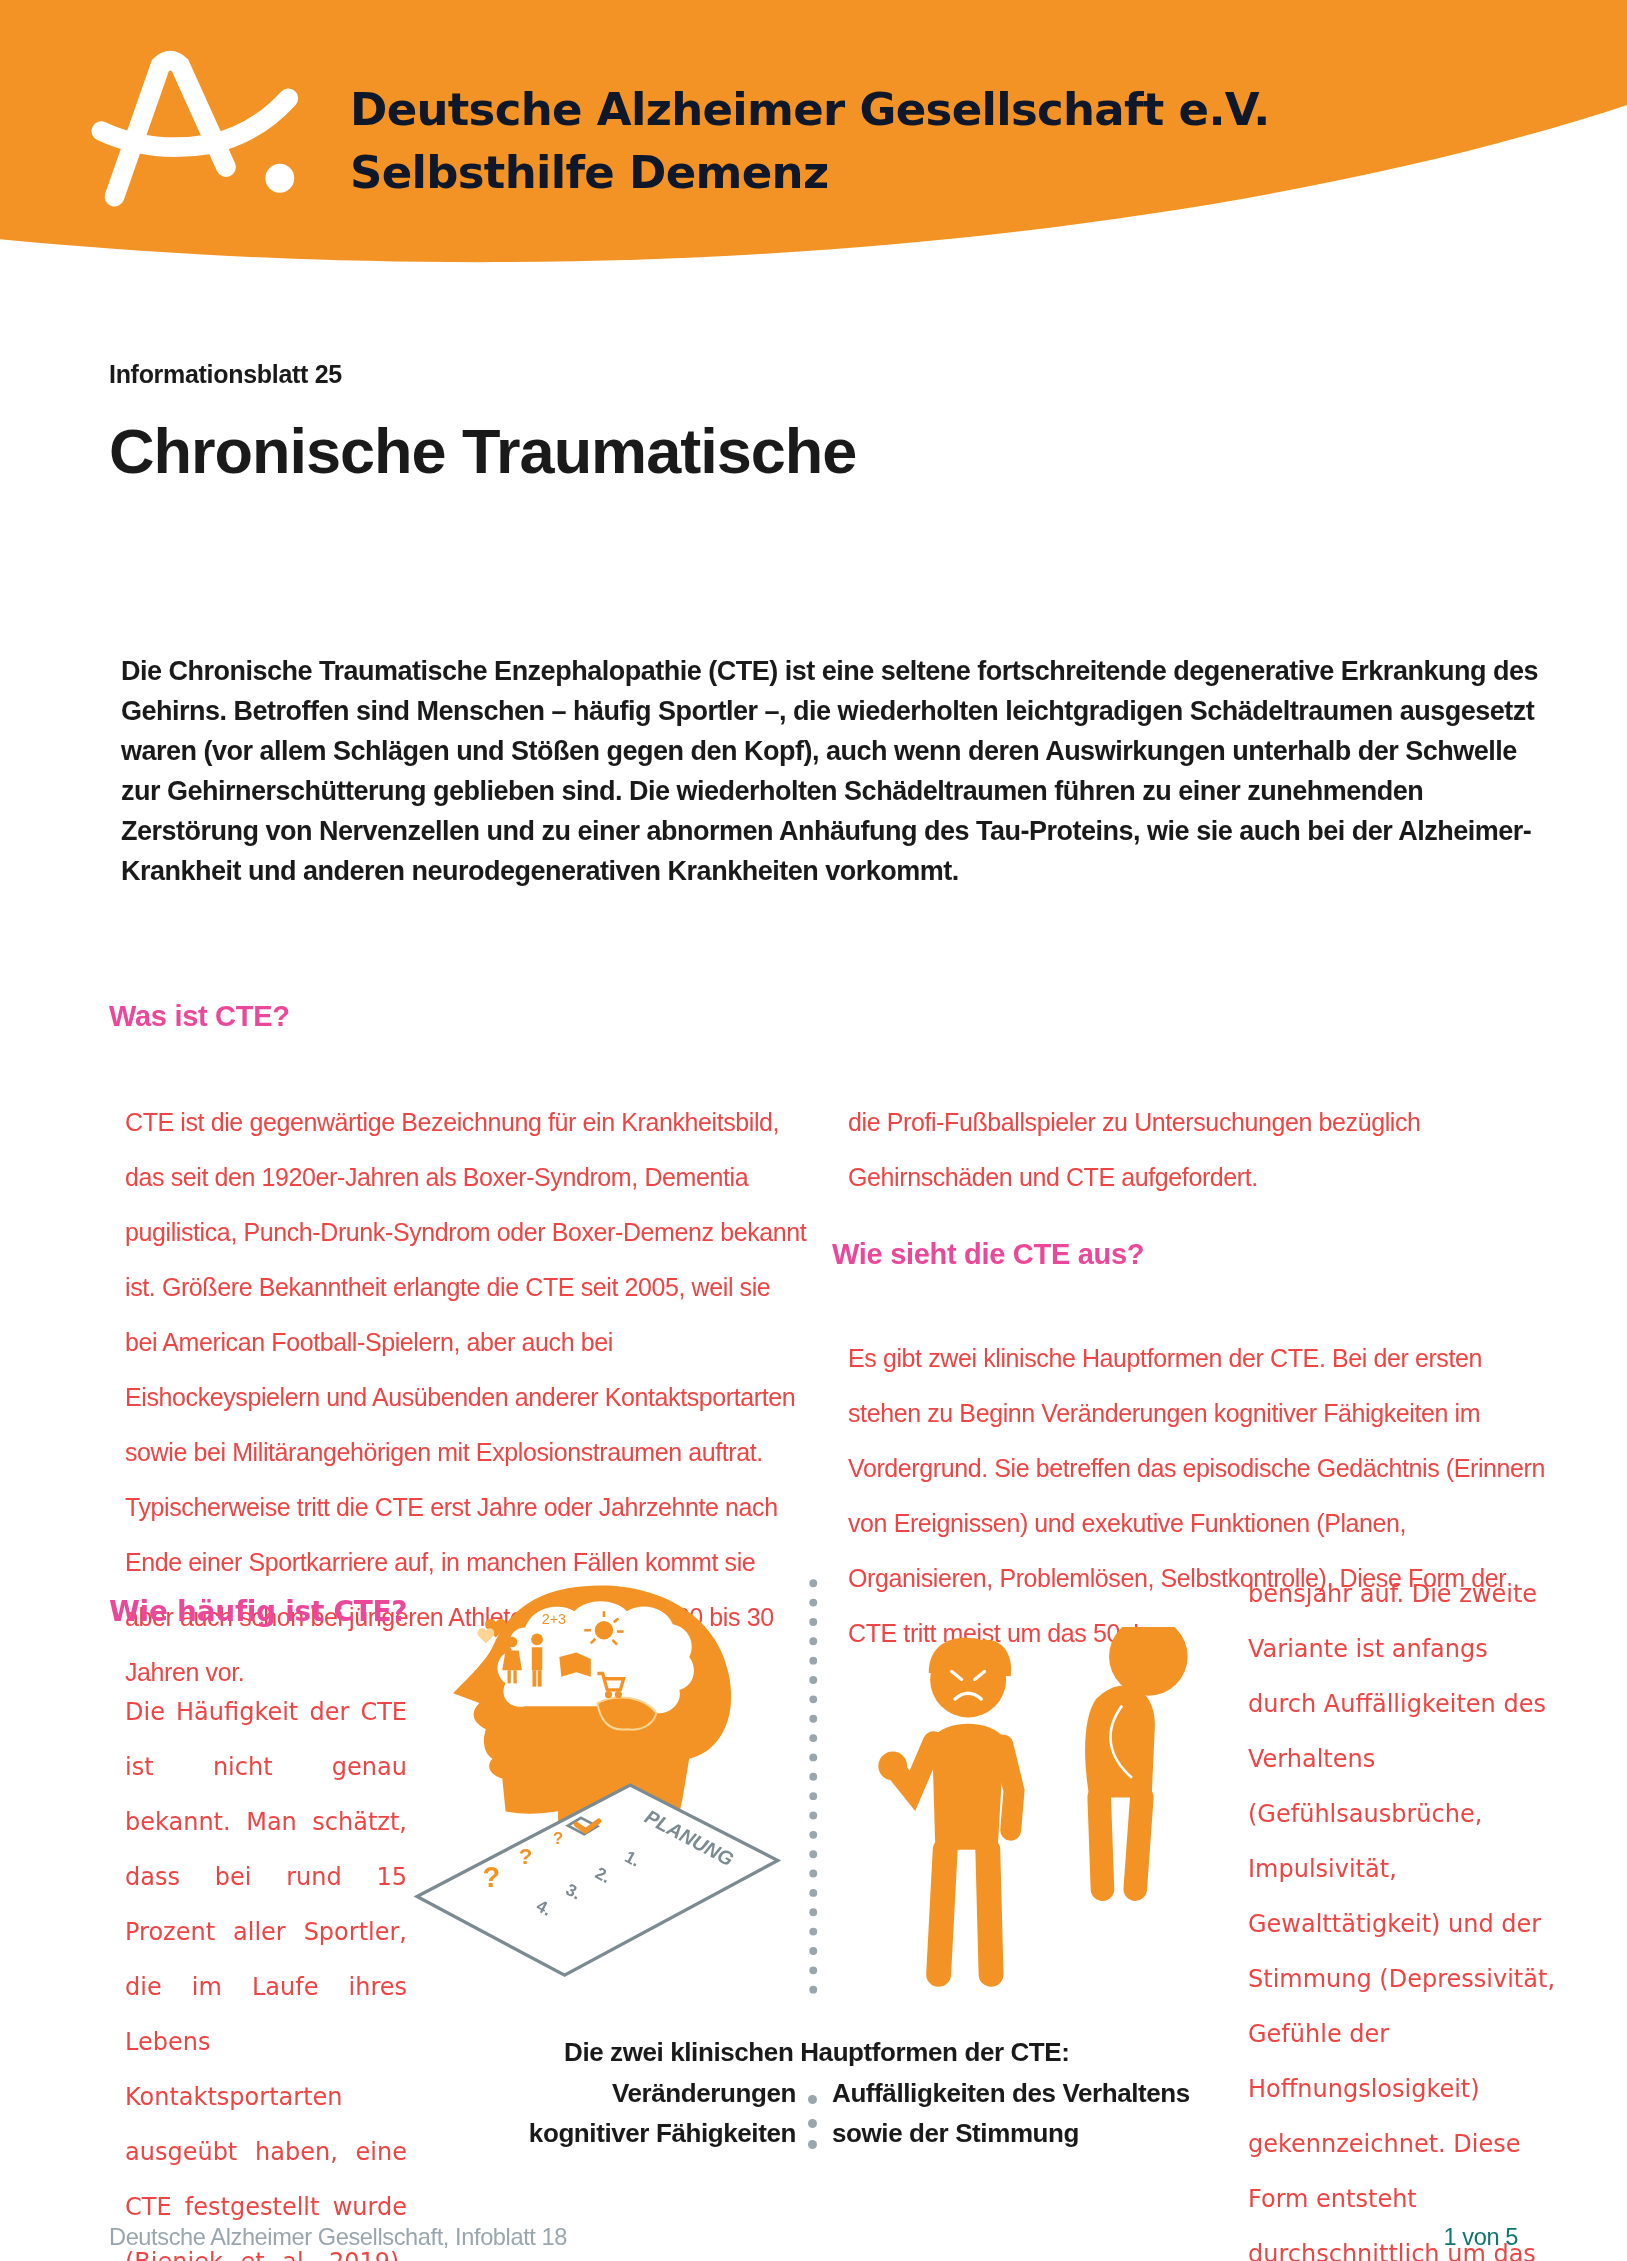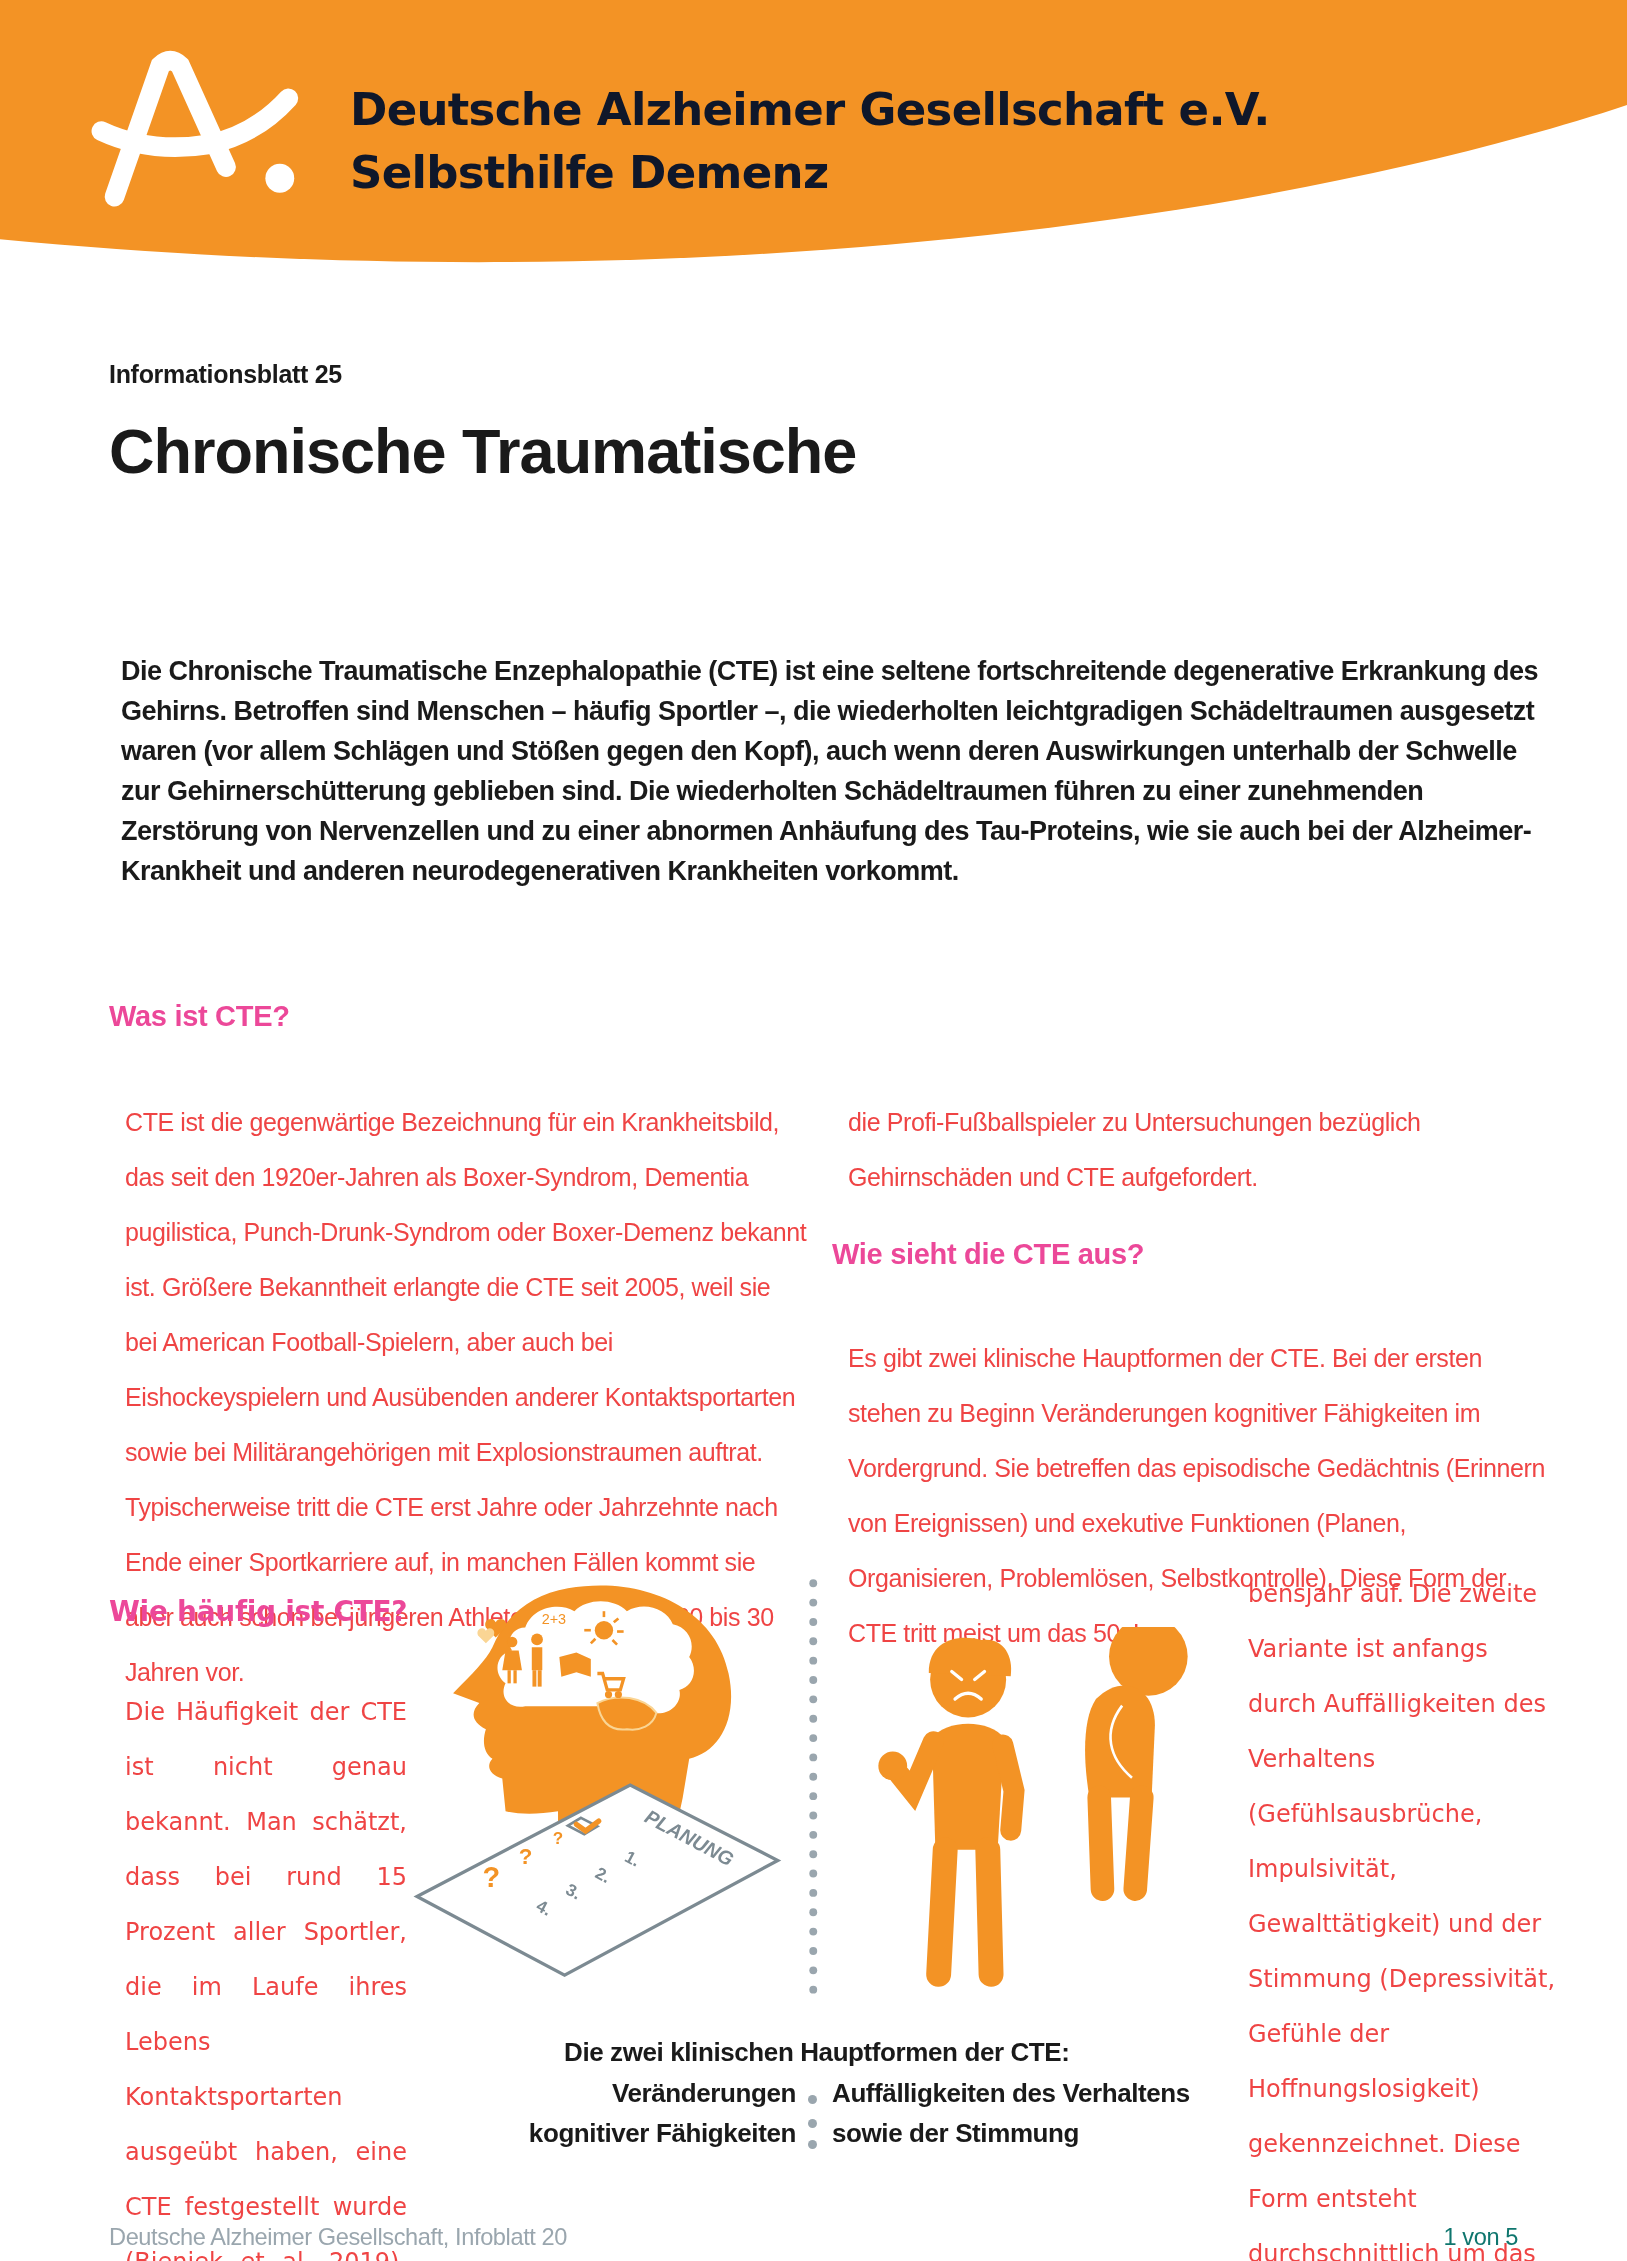--- a/index.html
+++ b/index.html
@@ -183,15 +183,15 @@
 
 <div id="caption-title" class="abs">Die zwei klinischen Hauptformen der CTE:</div>
 <div id="cap-l1" class="cap-left">Veränderungen</div>
 <div id="cap-l2" class="cap-left">kognitiver Fähigkeiten</div>
 <div id="cap-r1" class="cap-right">Auffälligkeiten des Verhaltens</div>
 <div id="cap-r2" class="cap-right">sowie der Stimmung</div>
 <div class="cap-dot" style="top:2095px"></div>
 <div class="cap-dot" style="top:2119px"></div>
 <div class="cap-dot" style="top:2140px"></div>
 
-<div id="footer-left" class="abs">Deutsche Alzheimer Gesellschaft, Infoblatt 20</div>
+<div id="footer-left" class="abs">Deutsche Alzheimer Gesellschaft, Infoblatt 18</div>
 <div id="footer-right" class="abs">1 von 5</div>
 
 
 </body></html>

